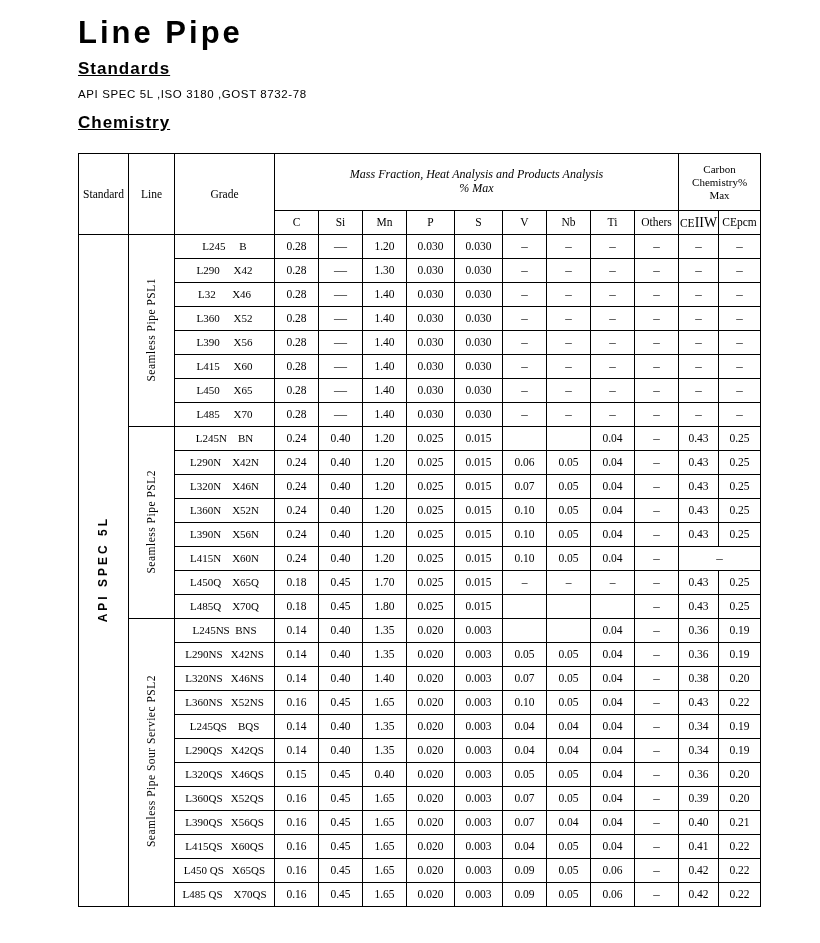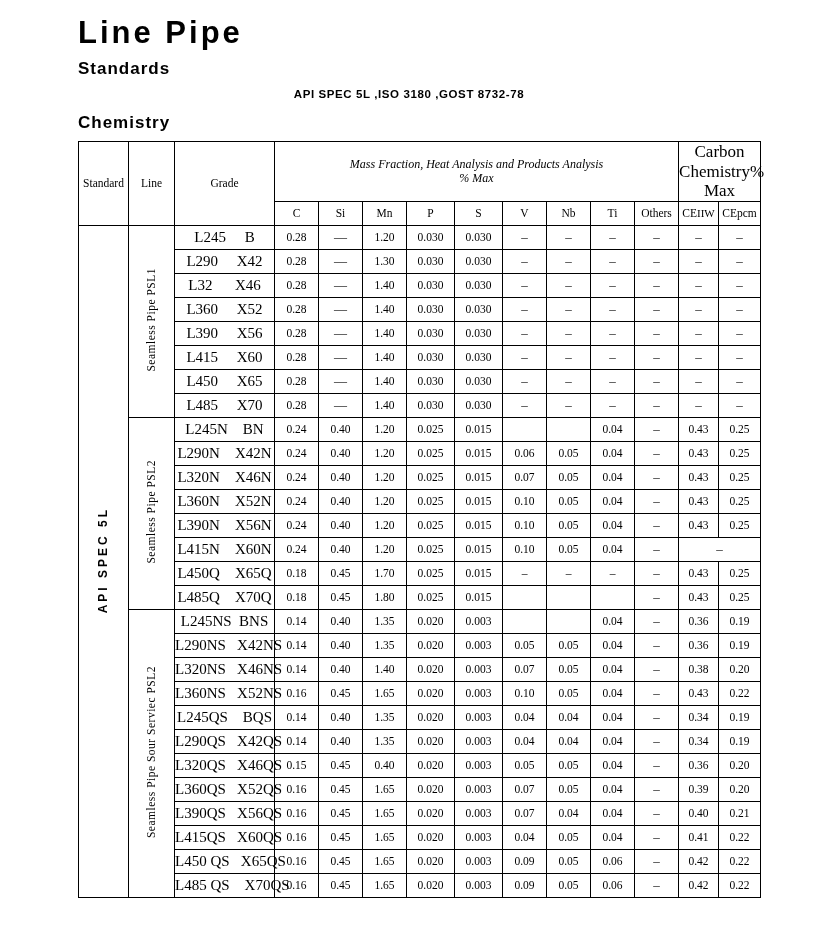--- a/index.html
+++ b/index.html
@@ -30,33 +30,33 @@
     letter-spacing: 3px;
     margin: 0 0 4px 0;
     line-height: 1.2;
   }
   .section-head {
     font-family: "Liberation Sans", sans-serif;
     font-size: 17px;
     font-weight: bold;
     letter-spacing: 1px;
     margin: 8px 0 6px 0;
+    text-decoration: underline;
   }
   .std-line {
     font-family: "Liberation Sans", sans-serif;
     font-size: 11.5px;
-    font-weight: bold;
+    font-weight: normal;
     letter-spacing: 0.6px;
     line-height: 18px;
     margin: 0;
-    text-align: center;
   }
   .chem-head {
     margin-top: 10px;
-    margin-bottom: 8px;
+    margin-bottom: 20px;
   }
 
   table.chem {
     border-collapse: collapse;
     width: 675px;
     table-layout: fixed;
     font-family: "Liberation Serif", serif;
     font-size: 11px;
   }
   table.chem th, table.chem td {
@@ -70,28 +70,28 @@
   }
   th.hdr {
     font-size: 11.5px;
   }
   th.mass-hdr {
     font-size: 12px;
     line-height: 1.5;
     font-style: italic;
   }
   th.ceq-hdr {
-    font-size: 17px;
+    font-size: 11px;
     line-height: 1.5;
   }
   td.grade {
     text-align: left;
     padding-left: 14px;
     white-space: pre;
-    font-size: 15px;
+    font-size: 11px;
   }
   td.val {
     font-size: 11.5px;
   }
   td.dash-bold {
     font-weight: bold;
     font-size: 13px;
   }
   
   .vert {
@@ -105,21 +105,21 @@
     font-size: 11.5px;
     letter-spacing: 0.5px;
   }
   .vert-api .vert-inner {
     font-family: "Liberation Sans", sans-serif;
     font-weight: bold;
     letter-spacing: 3px;
     font-size: 12px;
   }
   .sub-ceh {
-    font-size: 11px;
+    font-size: 14px;
     vertical-align: baseline;
   }
 </style>
 </head>
 <body>
 
 <div class="page">
 
   <h1 class="doc-title">Line Pipe</h1>
 

